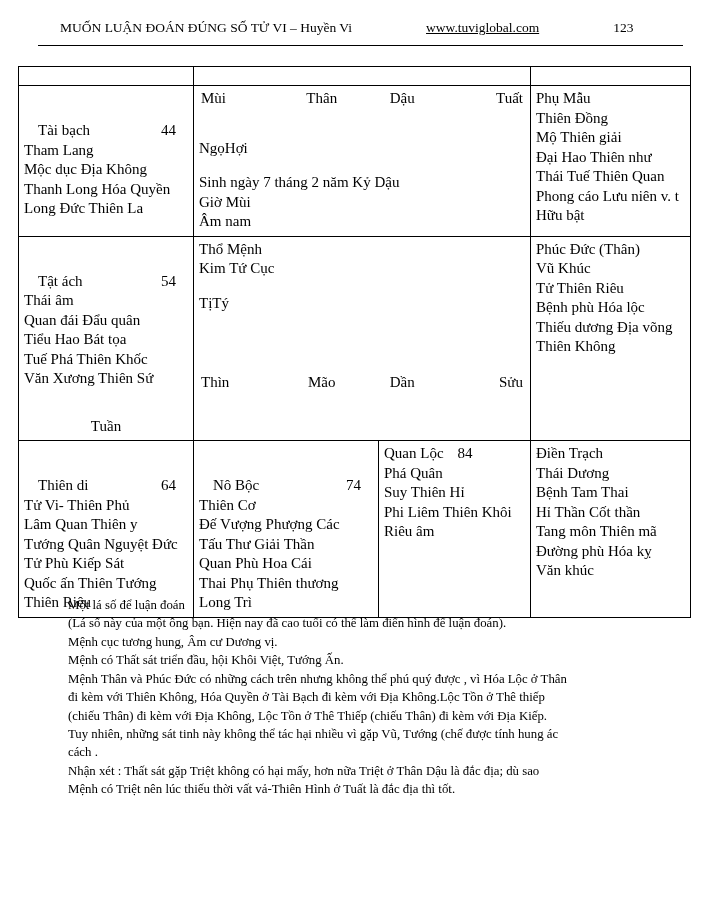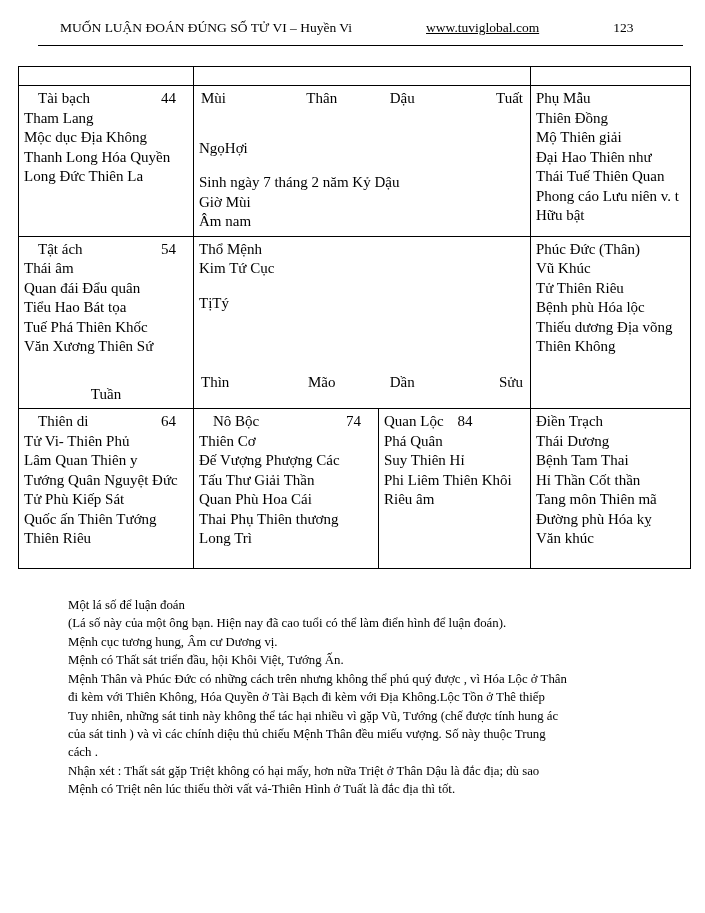--- a/index.html
+++ b/index.html
@@ -84,20 +84,21 @@
   .palace-title {
     display: flex;
     justify-content: space-between;
     align-items: baseline;
   }
   .palace-name {
     padding-left: 14px;
   }
   .palace-num {
     padding-right: 12px;
+    margin-top: 32px;
   }
   .line { white-space: nowrap; }
   .line-spread {
     display: flex;
     justify-content: flex-start;
   }
   .gap-sm { display:inline-block; width: 14px; }
   .blank-line { height: 15px; }
 
   .center-cell { position: relative; }
@@ -306,20 +307,20 @@
   </tbody>
     </table>
 
   <div class="commentary">
     <p>Một lá số để luận đoán</p>
     <p>(Lá số này của một ông bạn. Hiện nay đã cao tuổi  có thể làm điển hình để luận đoán).</p>
     <p>Mệnh cục tương hung, Âm cư Dương vị.</p>
     <p>Mệnh có Thất sát triển đầu, hội Khôi Việt, Tướng Ấn.</p>
     <p>Mệnh Thân và Phúc Đức có những cách trên nhưng không thể phú quý được , vì Hóa Lộc ở Thân</p>
     <p>đi kèm với Thiên Không, Hóa Quyền ở Tài Bạch đi kèm với Địa Không.Lộc Tồn  ở Thê thiếp</p>
+    <p>(chiếu Thân) đi kèm với Địa Không, Lộc Tồn ở Thê Thiếp (chiếu Thân) đi kèm với Địa Kiếp.</p>
     <p>Tuy nhiên, những sát tinh này không thể tác hại nhiều vì gặp Vũ, Tướng (chế được tính hung ác</p>
-    <p>của sát tinh ) và vì các chính diệu thủ chiếu Mệnh Thân đều miếu vượng. Số này thuộc Trung</p>
     <p>cách .</p>
     <p>Nhận xét : Thất sát gặp Triệt không có hại mấy, hơn nữa Triệt ở Thân Dậu là đắc địa; dù sao</p>
     <p>Mệnh có Triệt nên lúc thiếu thời vất vả-Thiên Hình ở Tuất là đắc địa thì tốt.</p>
   </div>
 
 </div>
 
 </body></html>

